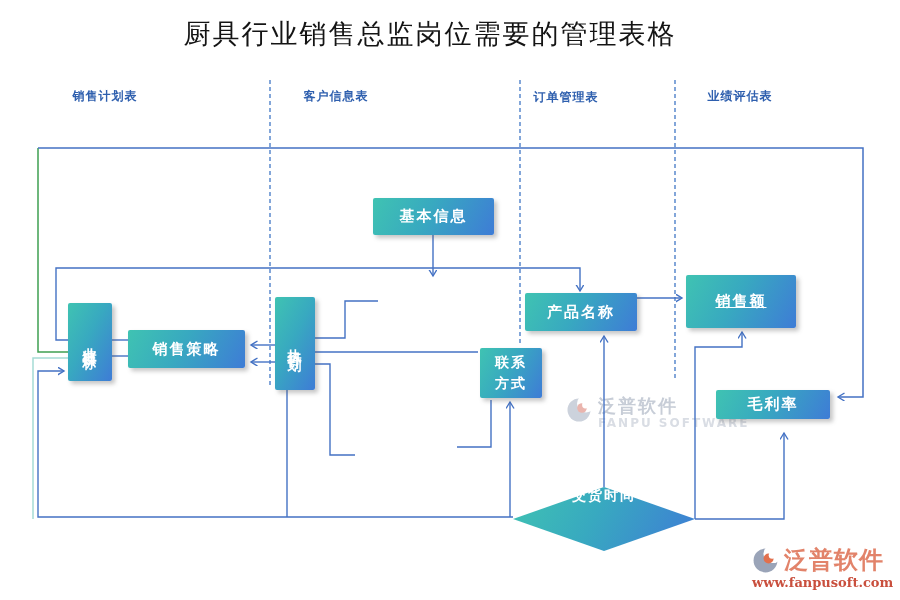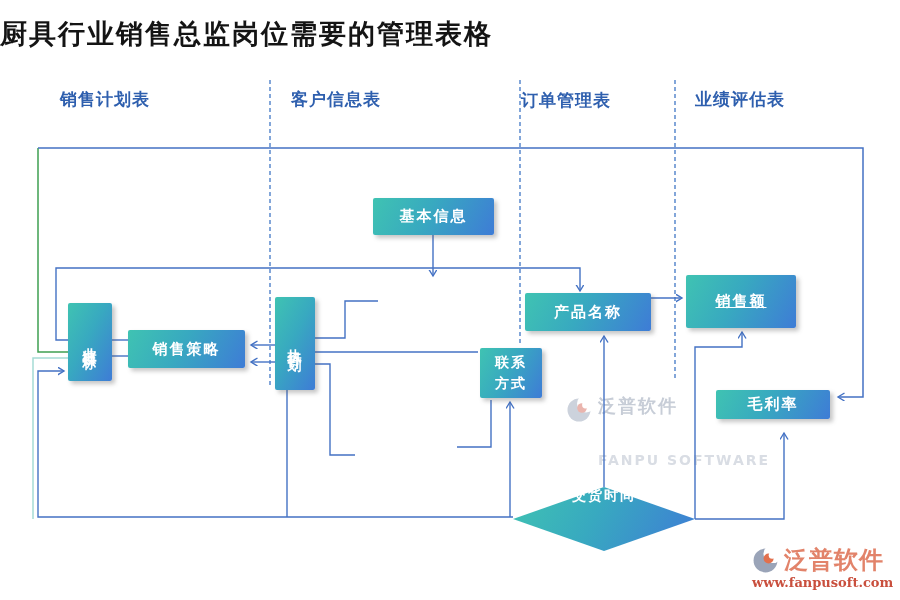--- a/index.html
+++ b/index.html
@@ -3,25 +3,25 @@
 <meta charset="utf-8">
 <style>
   html,body{margin:0;padding:0;}
   body{
     width:900px;height:600px;position:relative;background:#ffffff;
     font-family:"DejaVu Sans","Liberation Sans",sans-serif;
     overflow:hidden;
   }
   .stage{position:absolute;inset:0;width:900px;height:600px;}
   .title{
-    position:absolute;top:16px;left:0;width:860px;text-align:left;
-    font-size:27px;font-weight:700;color:#141414;letter-spacing:2px;
+    position:absolute;top:16px;left:0;width:860px;text-align:center;
+    font-size:27px;font-weight:400;color:#141414;letter-spacing:2px;
   }
   .col-header{
-    position:absolute;font-size:17px;font-weight:700;color:#2e5fae;
+    position:absolute;font-size:12px;font-weight:700;color:#2e5fae;
     letter-spacing:1px;white-space:nowrap;transform:translateX(-50%);text-align:right;
   }
   .node{
     position:absolute;display:flex;align-items:center;justify-content:center;
     background:linear-gradient(118deg,#3fc3b2 0%,#38a9c0 45%,#3e7cd6 100%);
     color:#ffffff;font-weight:700;font-size:15px;letter-spacing:2px;
     border-radius:2px;box-shadow:3px 3px 4px rgba(90,90,90,.35);
     text-align:center;z-index:3;
   }
   .vnode{
@@ -34,21 +34,21 @@
     background:linear-gradient(118deg,#3fc3b2 0%,#38a9c0 45%,#3e7cd6 100%);
     clip-path:polygon(50% 0%,100% 50%,50% 100%,0% 50%);
     color:#fff;font-weight:700;font-size:14px;letter-spacing:2px;z-index:3;
     filter:drop-shadow(3px 4px 3px rgba(90,90,90,.35));
   }
   svg.wires{position:absolute;inset:0;z-index:2;pointer-events:none;}
   .wm-center{
     position:absolute;left:566px;top:396px;z-index:1;display:flex;gap:5px;align-items:flex-start;
   }
   .wm-center .txt .brand{font-size:18px;font-weight:700;color:#c7cdd7;letter-spacing:2px;line-height:1.1;}
-  .wm-center .txt .sub{font-size:14px;color:#d9dde4;letter-spacing:2px;font-weight:700;margin-top:36px;}
+  .wm-center .txt .sub{font-size:12px;color:#d9dde4;letter-spacing:2px;font-weight:700;}
   .wm-corner{
     position:absolute;left:752px;top:546px;z-index:4;
   }
   .wm-corner .row{display:flex;gap:4px;align-items:center;}
   .wm-corner .brand{font-size:24px;font-weight:700;color:#e2836a;letter-spacing:1px;line-height:1;}
   .wm-corner .url{font-size:13px;font-weight:700;color:#c94f3d;margin-top:1px;text-align:center;font-family:"DejaVu Serif","Liberation Serif",serif;}
 </style>
 </head>
 <body>
 
@@ -122,21 +122,21 @@
     <path d="M695,519 V347 H742 V332" fill="none" stroke="#4472c4" stroke-width="1.4" marker-end="url(#arr)"></path>
 
     <path d="M695,519 H784 V433" fill="none" stroke="#4472c4" stroke-width="1.4" marker-end="url(#arr)"></path>
   </svg>
 
   <div class="node" style="left:373px;top:198px;width:121px;height:37px;">
     <span class="lbl">基本信息</span>
   </div>
 
 
-  <div class="node" style="left:525px;top:293px;width:126px;height:38px;">
+  <div class="node" style="left:525px;top:293px;width:112px;height:38px;">
     <span class="lbl">产品名称</span>
   </div>
 
   <div class="node" style="left:686px;top:275px;width:110px;height:53px;text-decoration:underline;">
     <span class="lbl">销售额</span>
   </div>
 
   <div class="node vnode" style="left:68px;top:303px;width:44px;height:78px;font-size:14px;">
     <span class="lbl">业绩目标</span>
   </div>

